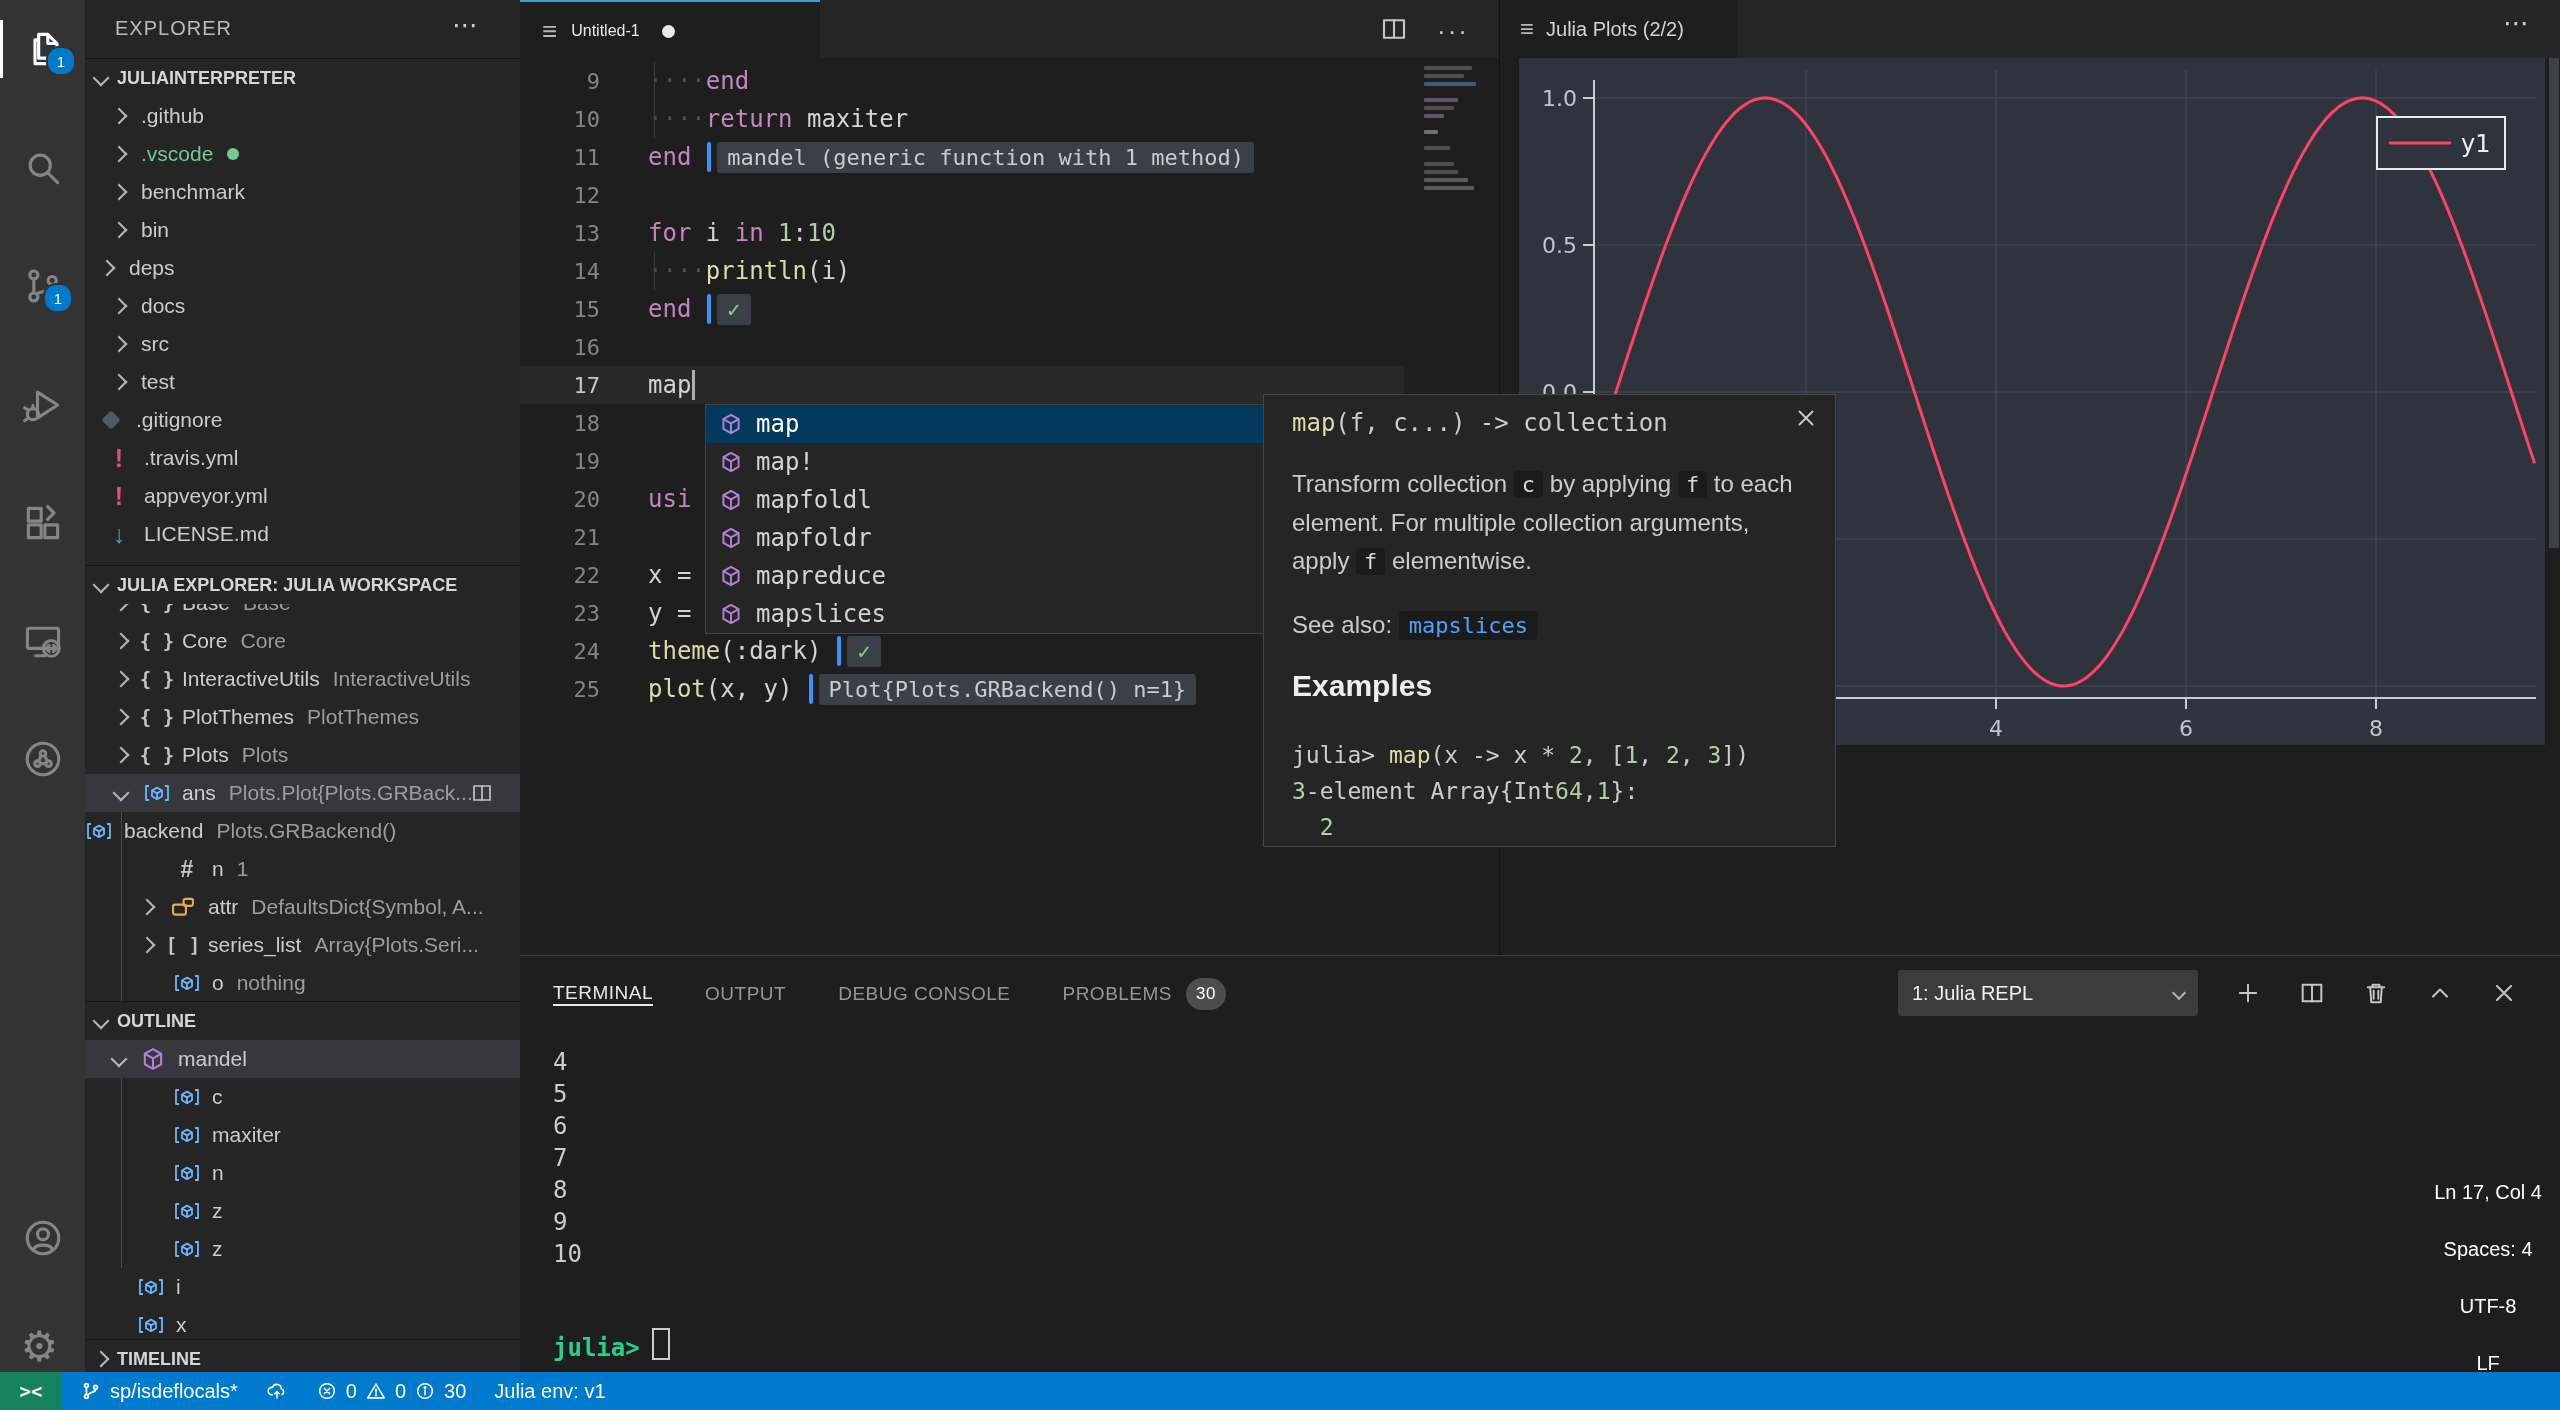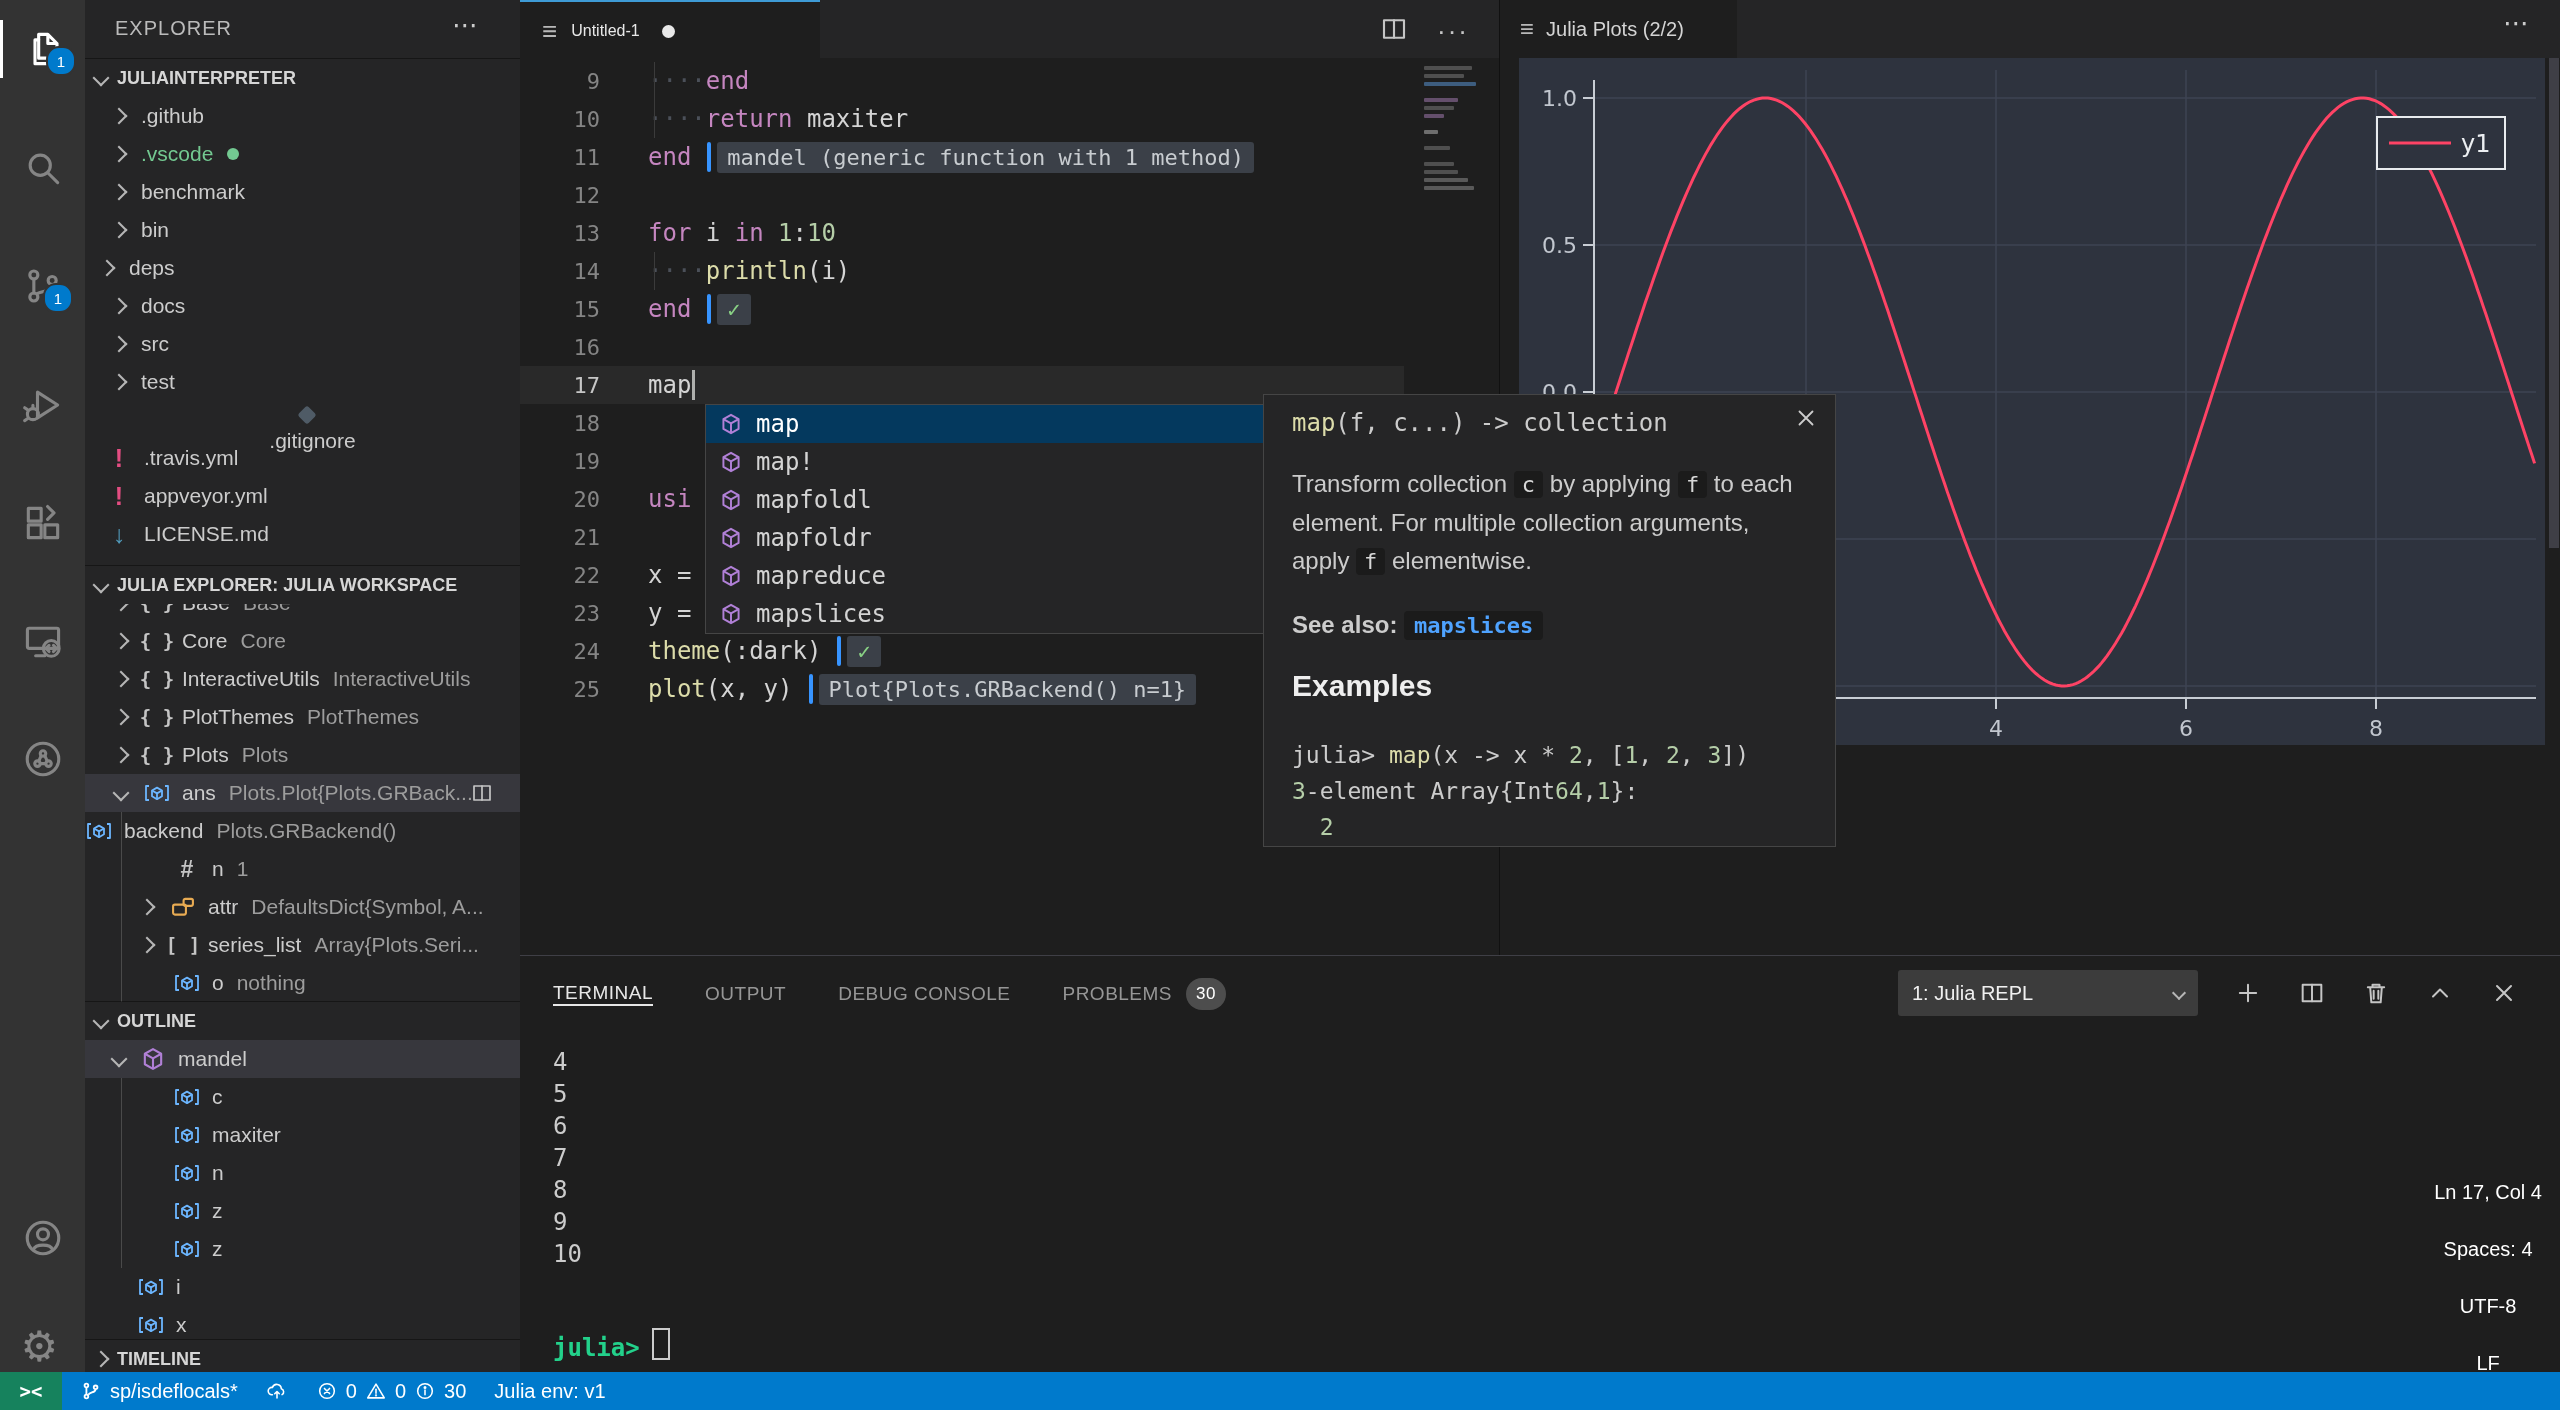--- a/index.html
+++ b/index.html
@@ -82,21 +82,21 @@
   .sg-row.sel .sg-label{color:#ffffff;}
 
   
   .docs{left:1263px;top:394px;width:573px;height:453px;background:#252526;border:1px solid #454545;z-index:31;
         box-sizing:border-box;padding:14px 28px 0 28px;overflow:hidden;}
   .doc-close{position:absolute;right:16px;top:10px;width:26px;height:26px;color:#cccccc;cursor:pointer;}
   .doc-close svg{width:26px;height:26px;}
   .doc-title{font-size:24px;margin-bottom:28px;white-space:pre;}
   .doc-p{font-size:24px;line-height:38px;color:#cccccc;width:520px;}
   .codechip{font-family:"DejaVu Sans Mono",monospace;font-size:22px;background:#1b1b1b;padding:1px 8px;border-radius:4px;color:#d7d7d7;}
-  .doc-see{margin-top:30px;font-size:24px;color:#cccccc;font-weight:bold;}
+  .doc-see{margin-top:30px;font-size:24px;color:#cccccc;}
   .linkchip{font-family:"DejaVu Sans Mono",monospace;font-size:22px;background:#1b1b1b;padding:2px 10px;border-radius:4px;color:#4fa3ff;cursor:pointer;}
   .doc-h{margin-top:30px;font-size:30px;font-weight:bold;color:#eeeeee;}
   .doc-code{margin-top:34px;font-size:23px;line-height:36px;white-space:pre;}
 
   
   .plots{left:1499px;top:0;width:1061px;height:955px;background:#1e1e1e;border-left:1px solid #111;}
   .plots-head{position:absolute;left:0;top:0;width:100%;height:58px;background:#252526;}
   .plots-tab{position:absolute;left:0;top:0;width:237px;height:58px;background:#1e1e1e;display:flex;align-items:center;cursor:pointer;}
   .plots-tab .fileglyph{color:#b8b8b8;font-size:24px;margin:0 12px 0 20px;}
   .plots-tab .title{font-size:20px;color:#d4d4d4;}
@@ -234,21 +234,21 @@
             <span>docs</span>
           </div>
           <div class="trow" style="padding-left: 28px;">
             <span class="chev r" style="margin-right: 16px;"></span>
             <span>src</span>
           </div>
           <div class="trow" style="padding-left: 28px;">
             <span class="chev r" style="margin-right: 16px;"></span>
             <span>test</span>
           </div>
-          <div class="trow" style="padding-left: 20px; flex-direction: column;">
+          <div class="trow" style="padding-left: 12px;">
             <span class="ic fic">
               <svg viewBox="0 0 24 24">
                 <rect x="6.2" y="6.2" width="11.6" height="11.6" rx="2" transform="rotate(45 12 12)" fill="#4f5b66"></rect>
               </svg>
             </span>
             <span>.gitignore</span>
           </div>
           <div class="trow" style="padding-left: 20px;">
             <span class="ic fic ticon-yml">!</span>
             <span>.travis.yml</span>

